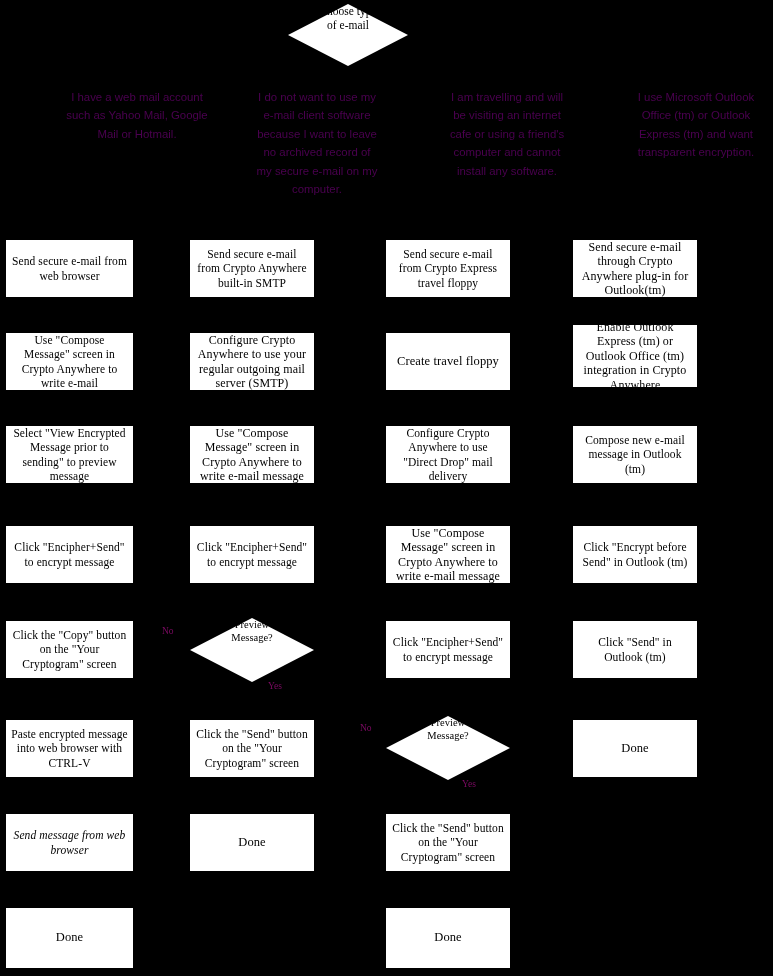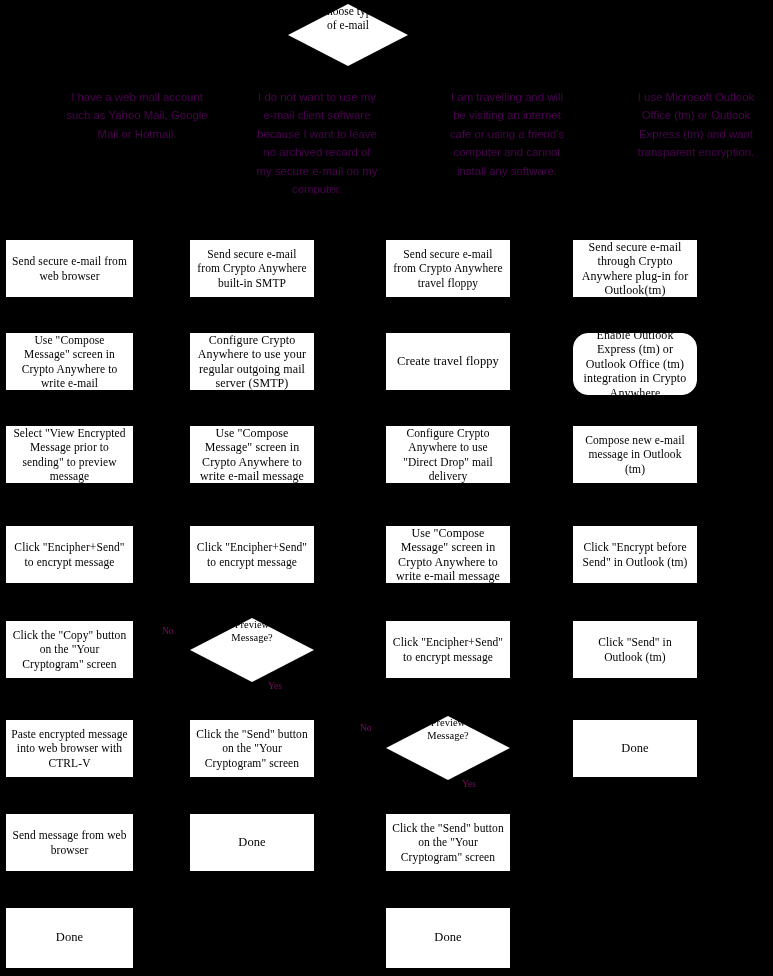--- a/index.html
+++ b/index.html
@@ -128,21 +128,21 @@
   </div>
 
   <div class="node" style="left:6px; top:621px; width:127px; height:57px;">
     <span>Click the "Copy" button on the "Your Cryptogram" screen</span>
   </div>
 
   <div class="node" style="left:6px; top:720px; width:127px; height:57px;">
     <span>Paste encrypted message into web browser with CTRL-V</span>
   </div>
 
-  <div class="node" style="left:6px; top:814px; width:127px; height:57px;">
+  <div class="node" style="left:6px; top:814px; width:127px; height:57px;font-style:italic;">
     <span>Send message from web browser</span>
   </div>
 
   <div class="node big" style="left:6px; top:908px; width:127px; height:60px;">
     <span>Done</span>
   </div>
 
   <div class="node sm" style="left:190px; top:333px; width:124px; height:57px;">
     <span>Configure Crypto Anywhere to use your regular outgoing mail server (SMTP)</span>
   </div>
@@ -171,21 +171,21 @@
 
   <div class="node" style="left:190px; top:720px; width:124px; height:57px;">
     <span>Click the "Send" button on the "Your Cryptogram" screen</span>
   </div>
 
   <div class="node big" style="left:190px; top:814px; width:124px; height:57px;">
     <span>Done</span>
   </div>
 
   <div class="node" style="left:386px; top:240px; width:124px; height:57px;">
-    <span>Send secure e-mail from Crypto Anywhere travel floppy</span>
+    <span>Send secure e-mail from Crypto Express travel floppy</span>
   </div>
 
   <div class="node big" style="left:386px; top:333px; width:124px; height:57px;">
     <span>Create travel floppy</span>
   </div>
 
   <div class="node" style="left:386px; top:426px; width:124px; height:57px;">
     <span>Configure Crypto Anywhere to use "Direct Drop" mail delivery</span>
   </div>
 
@@ -212,21 +212,21 @@
   </div>
 
   <div class="node big" style="left:386px; top:908px; width:124px; height:60px;">
     <span>Done</span>
   </div>
 
   <div class="node sm" style="left:573px; top:240px; width:124px; height:57px;">
     <span>Send secure e-mail through Crypto Anywhere plug-in for Outlook(tm)</span>
   </div>
 
-  <div class="node sm" style="left:573px; top:333px; width:124px; height:62px;border-radius:15px;">
+  <div class="node sm" style="left:573px; top:325px; width:124px; height:62px;">
     <span>Enable Outlook Express (tm) or Outlook Office (tm) integration in Crypto Anywhere</span>
   </div>
 
   <div class="node" style="left:573px; top:426px; width:124px; height:57px;">
     <span>Compose new e-mail message in Outlook (tm)</span>
   </div>
 
   <div class="node" style="left:573px; top:526px; width:124px; height:57px;">
     <span>Click "Encrypt before Send" in Outlook (tm)</span>
   </div>

